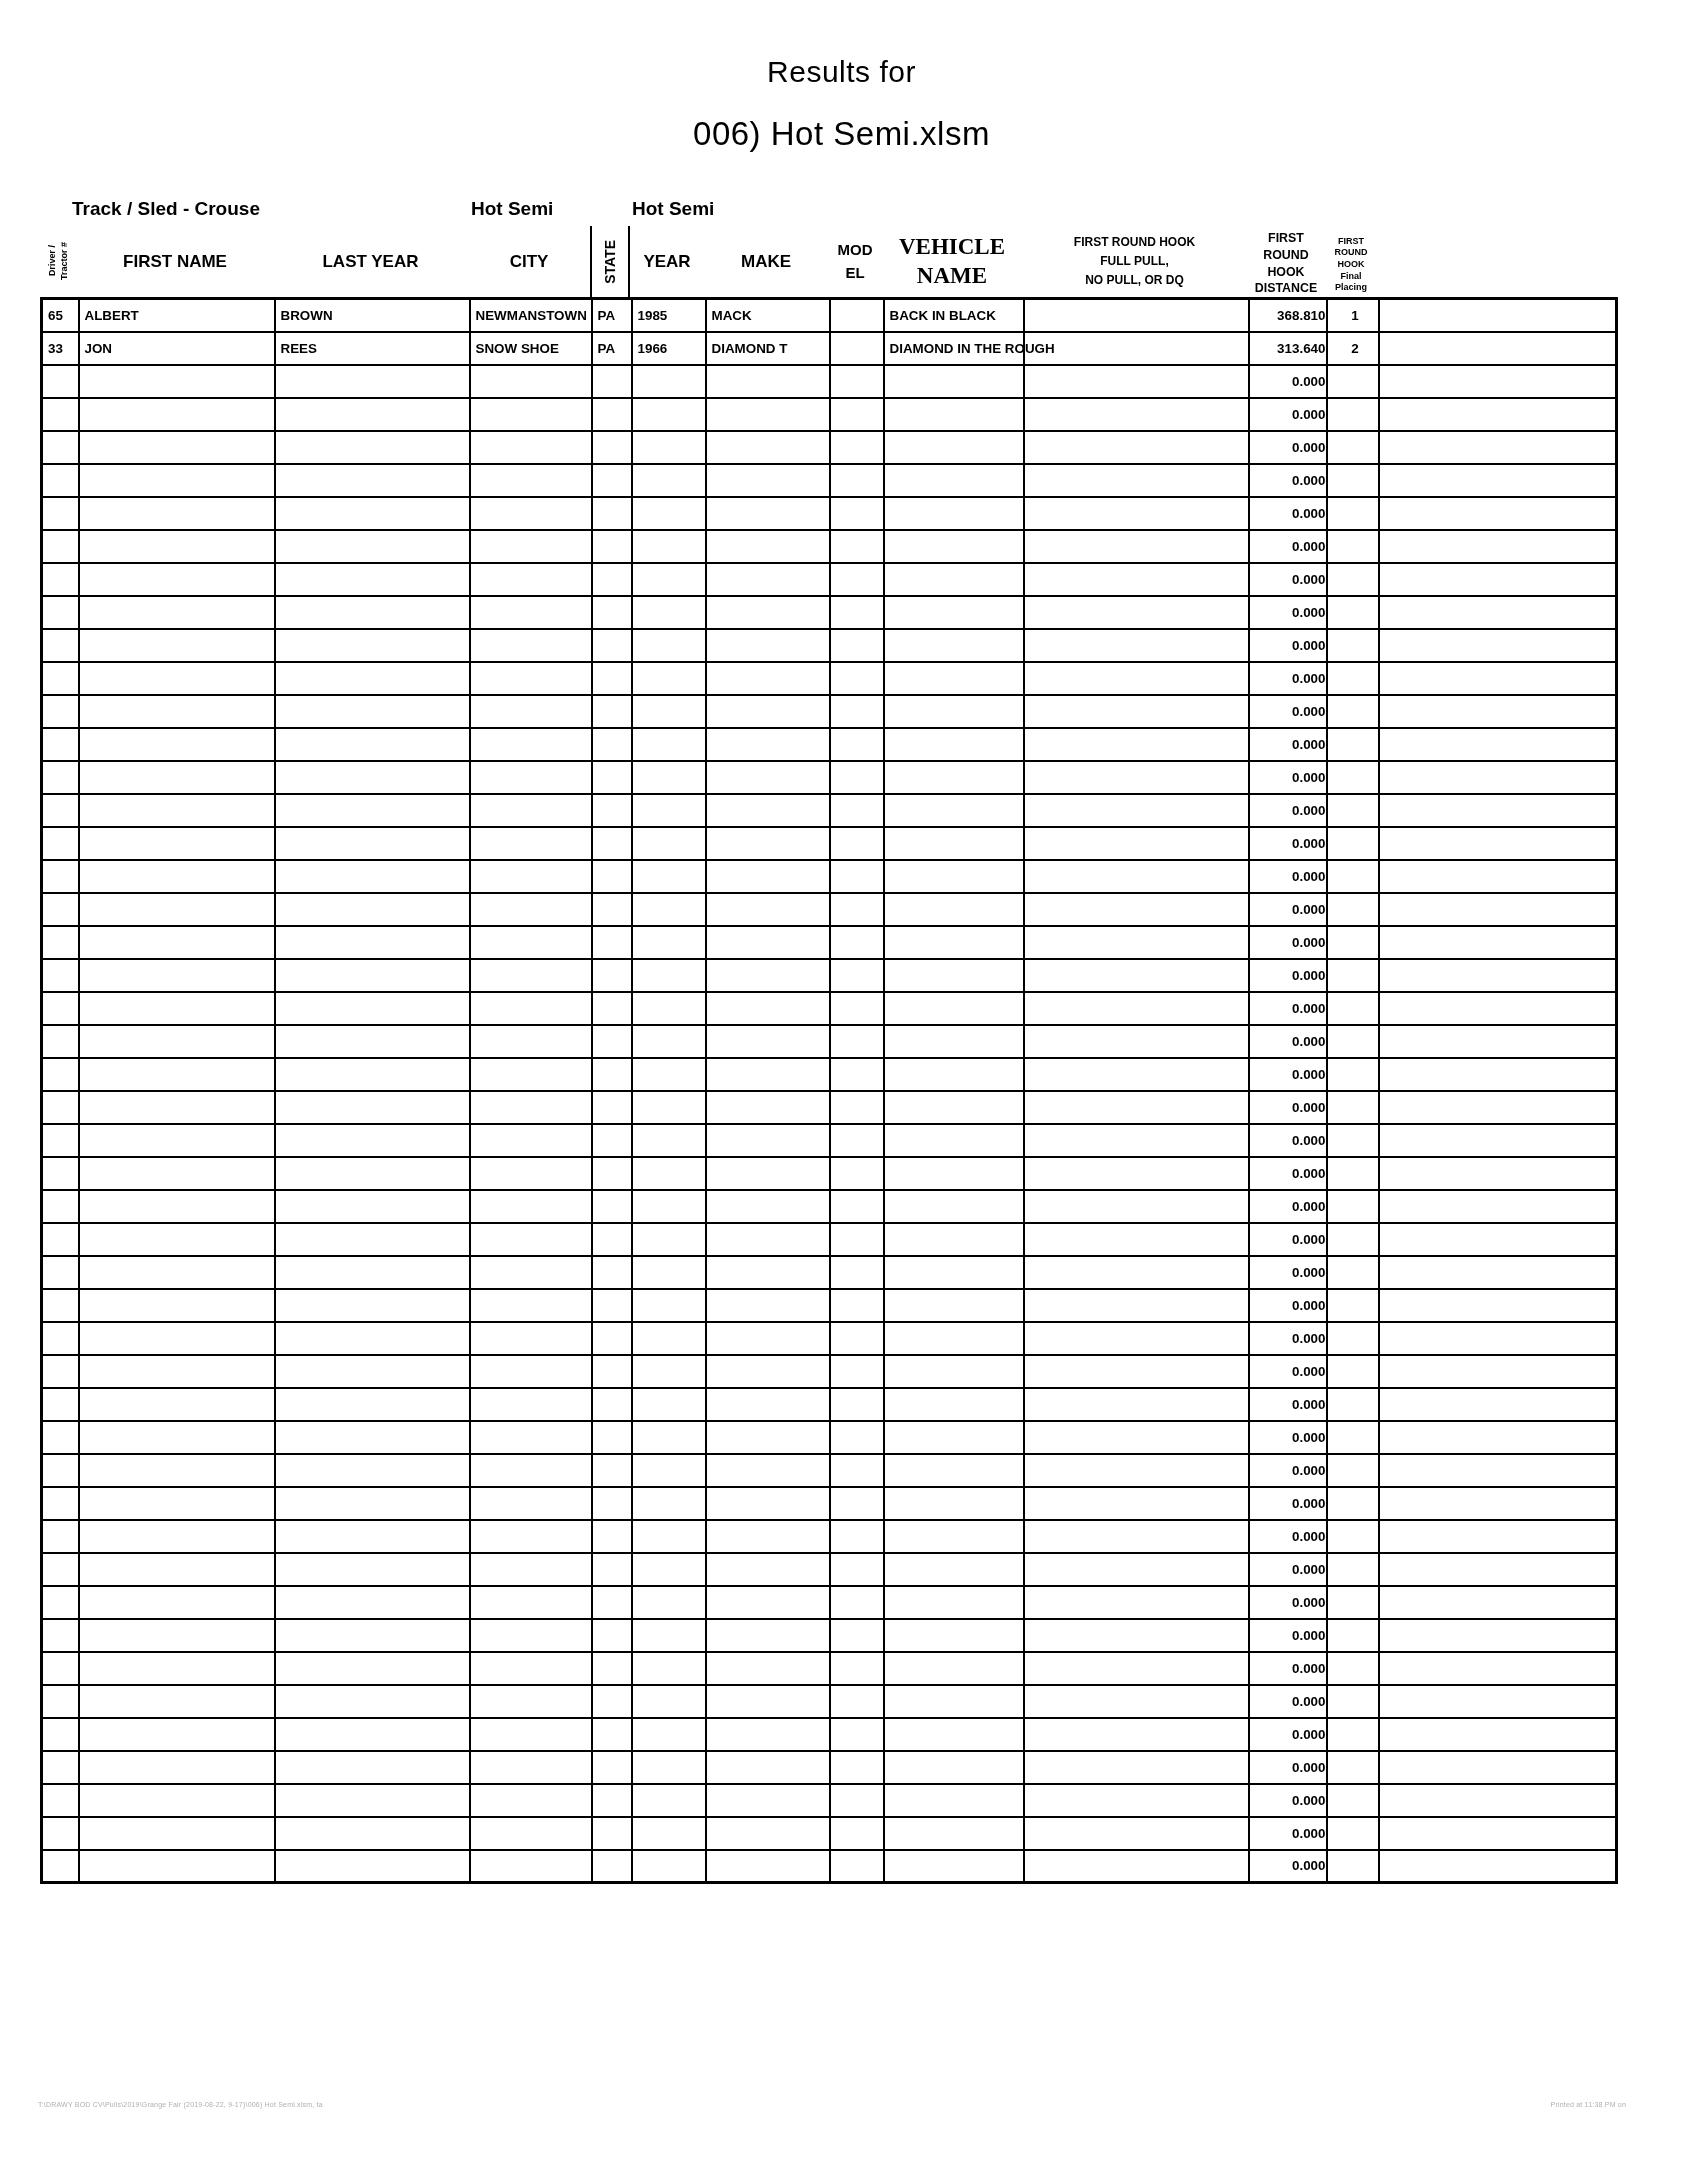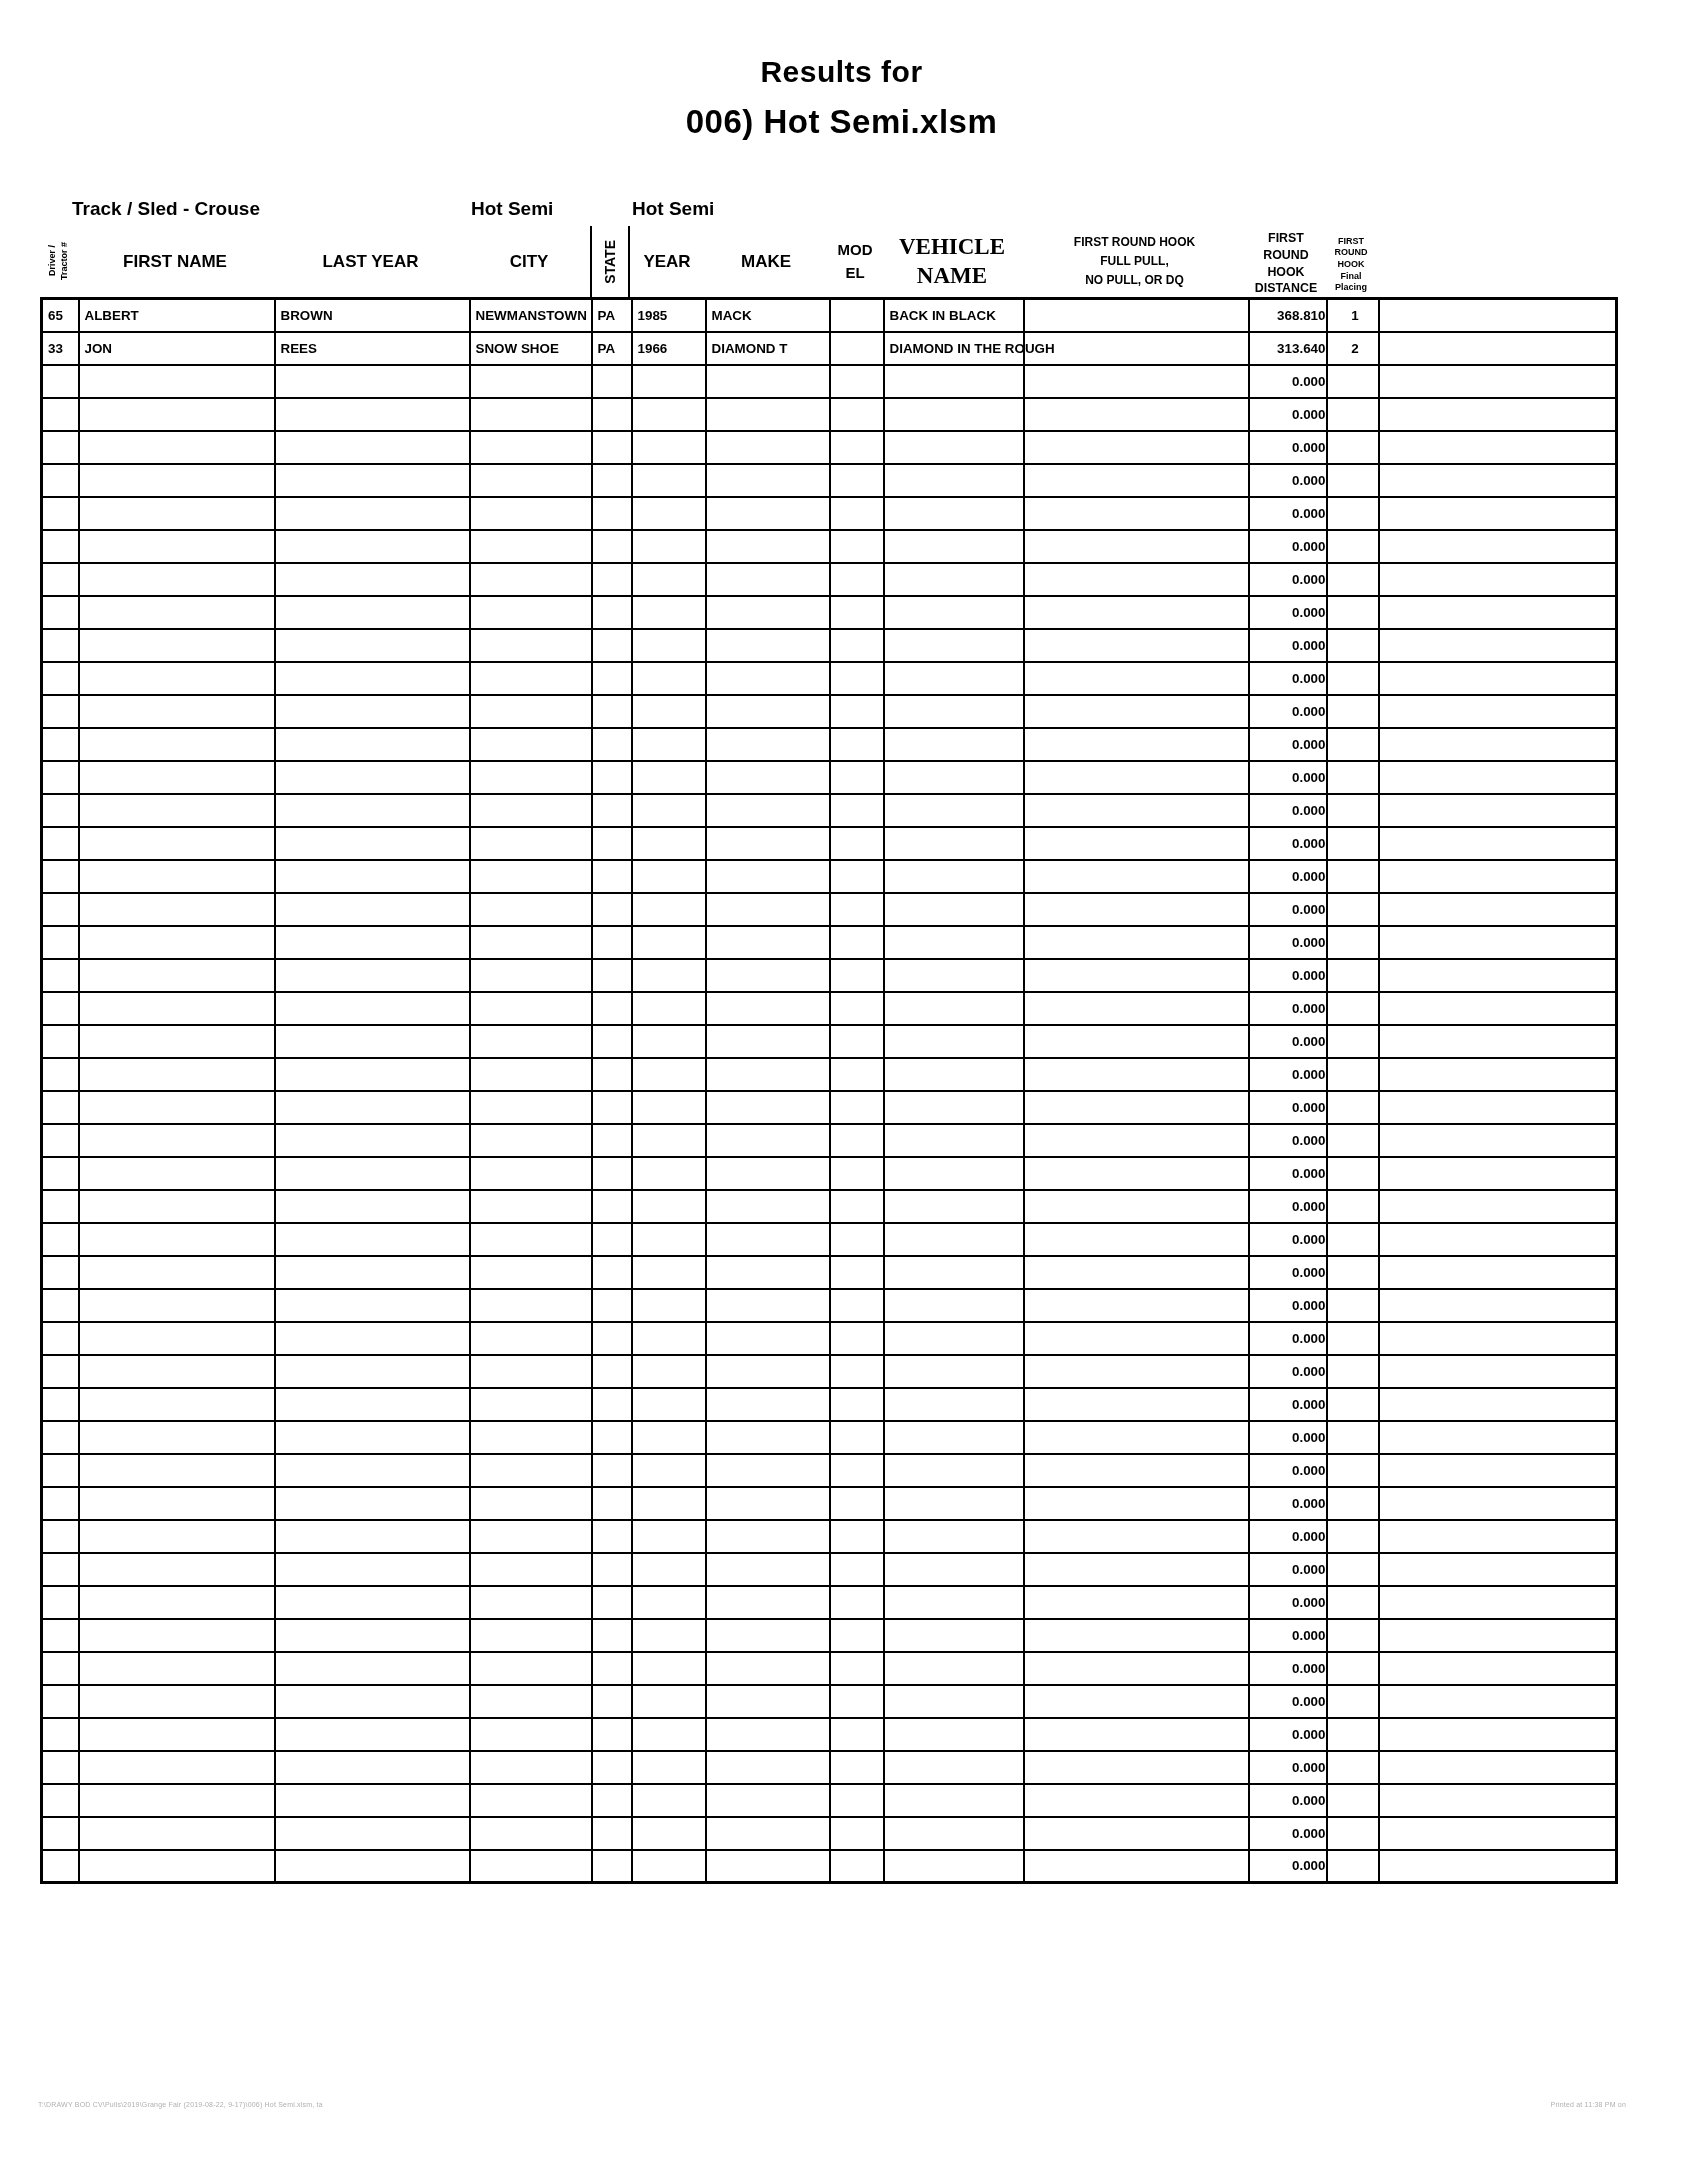--- a/index.html
+++ b/index.html
@@ -2,22 +2,22 @@
 <html><head>
 <meta charset="utf-8">
 <style>
   * { margin:0; padding:0; box-sizing:border-box; }
   html,body { background:#ffffff; }
   body { width:1683px; height:2178px; font-family:"Liberation Sans", sans-serif; color:#000; }
   #page { position:relative; width:1683px; height:2178px; background:#fff; overflow:hidden; }
 
   
   .title-block { position:absolute; top:55px; left:0; width:1683px; text-align:center; }
-  .title-line1 { font-size:30px; font-weight:bold; letter-spacing:0.5px; }
-  .title-line2 { font-size:33px; font-weight:bold; margin-top:14px; letter-spacing:0.5px; }
+  .title-line1 { font-size:30px; font-weight:normal; letter-spacing:0.5px; }
+  .title-line2 { font-size:33px; font-weight:normal; margin-top:26px; letter-spacing:0.5px; }
 
   
   .meta-row { position:absolute; top:198px; left:0; width:1683px; height:26px; }
   .meta-track { position:absolute; left:72px; font-size:19px; font-weight:bold; }
   .meta-class-left { position:absolute; left:471px; font-size:19px; font-weight:bold; }
   .meta-class-right { position:absolute; left:632px; font-size:19px; font-weight:bold; }
 
   
   .colhead { position:absolute; left:40px; top:226px; width:1574px; height:71px; display:flex; }
   .hcell { display:flex; flex-direction:column; justify-content:center; align-items:center;

